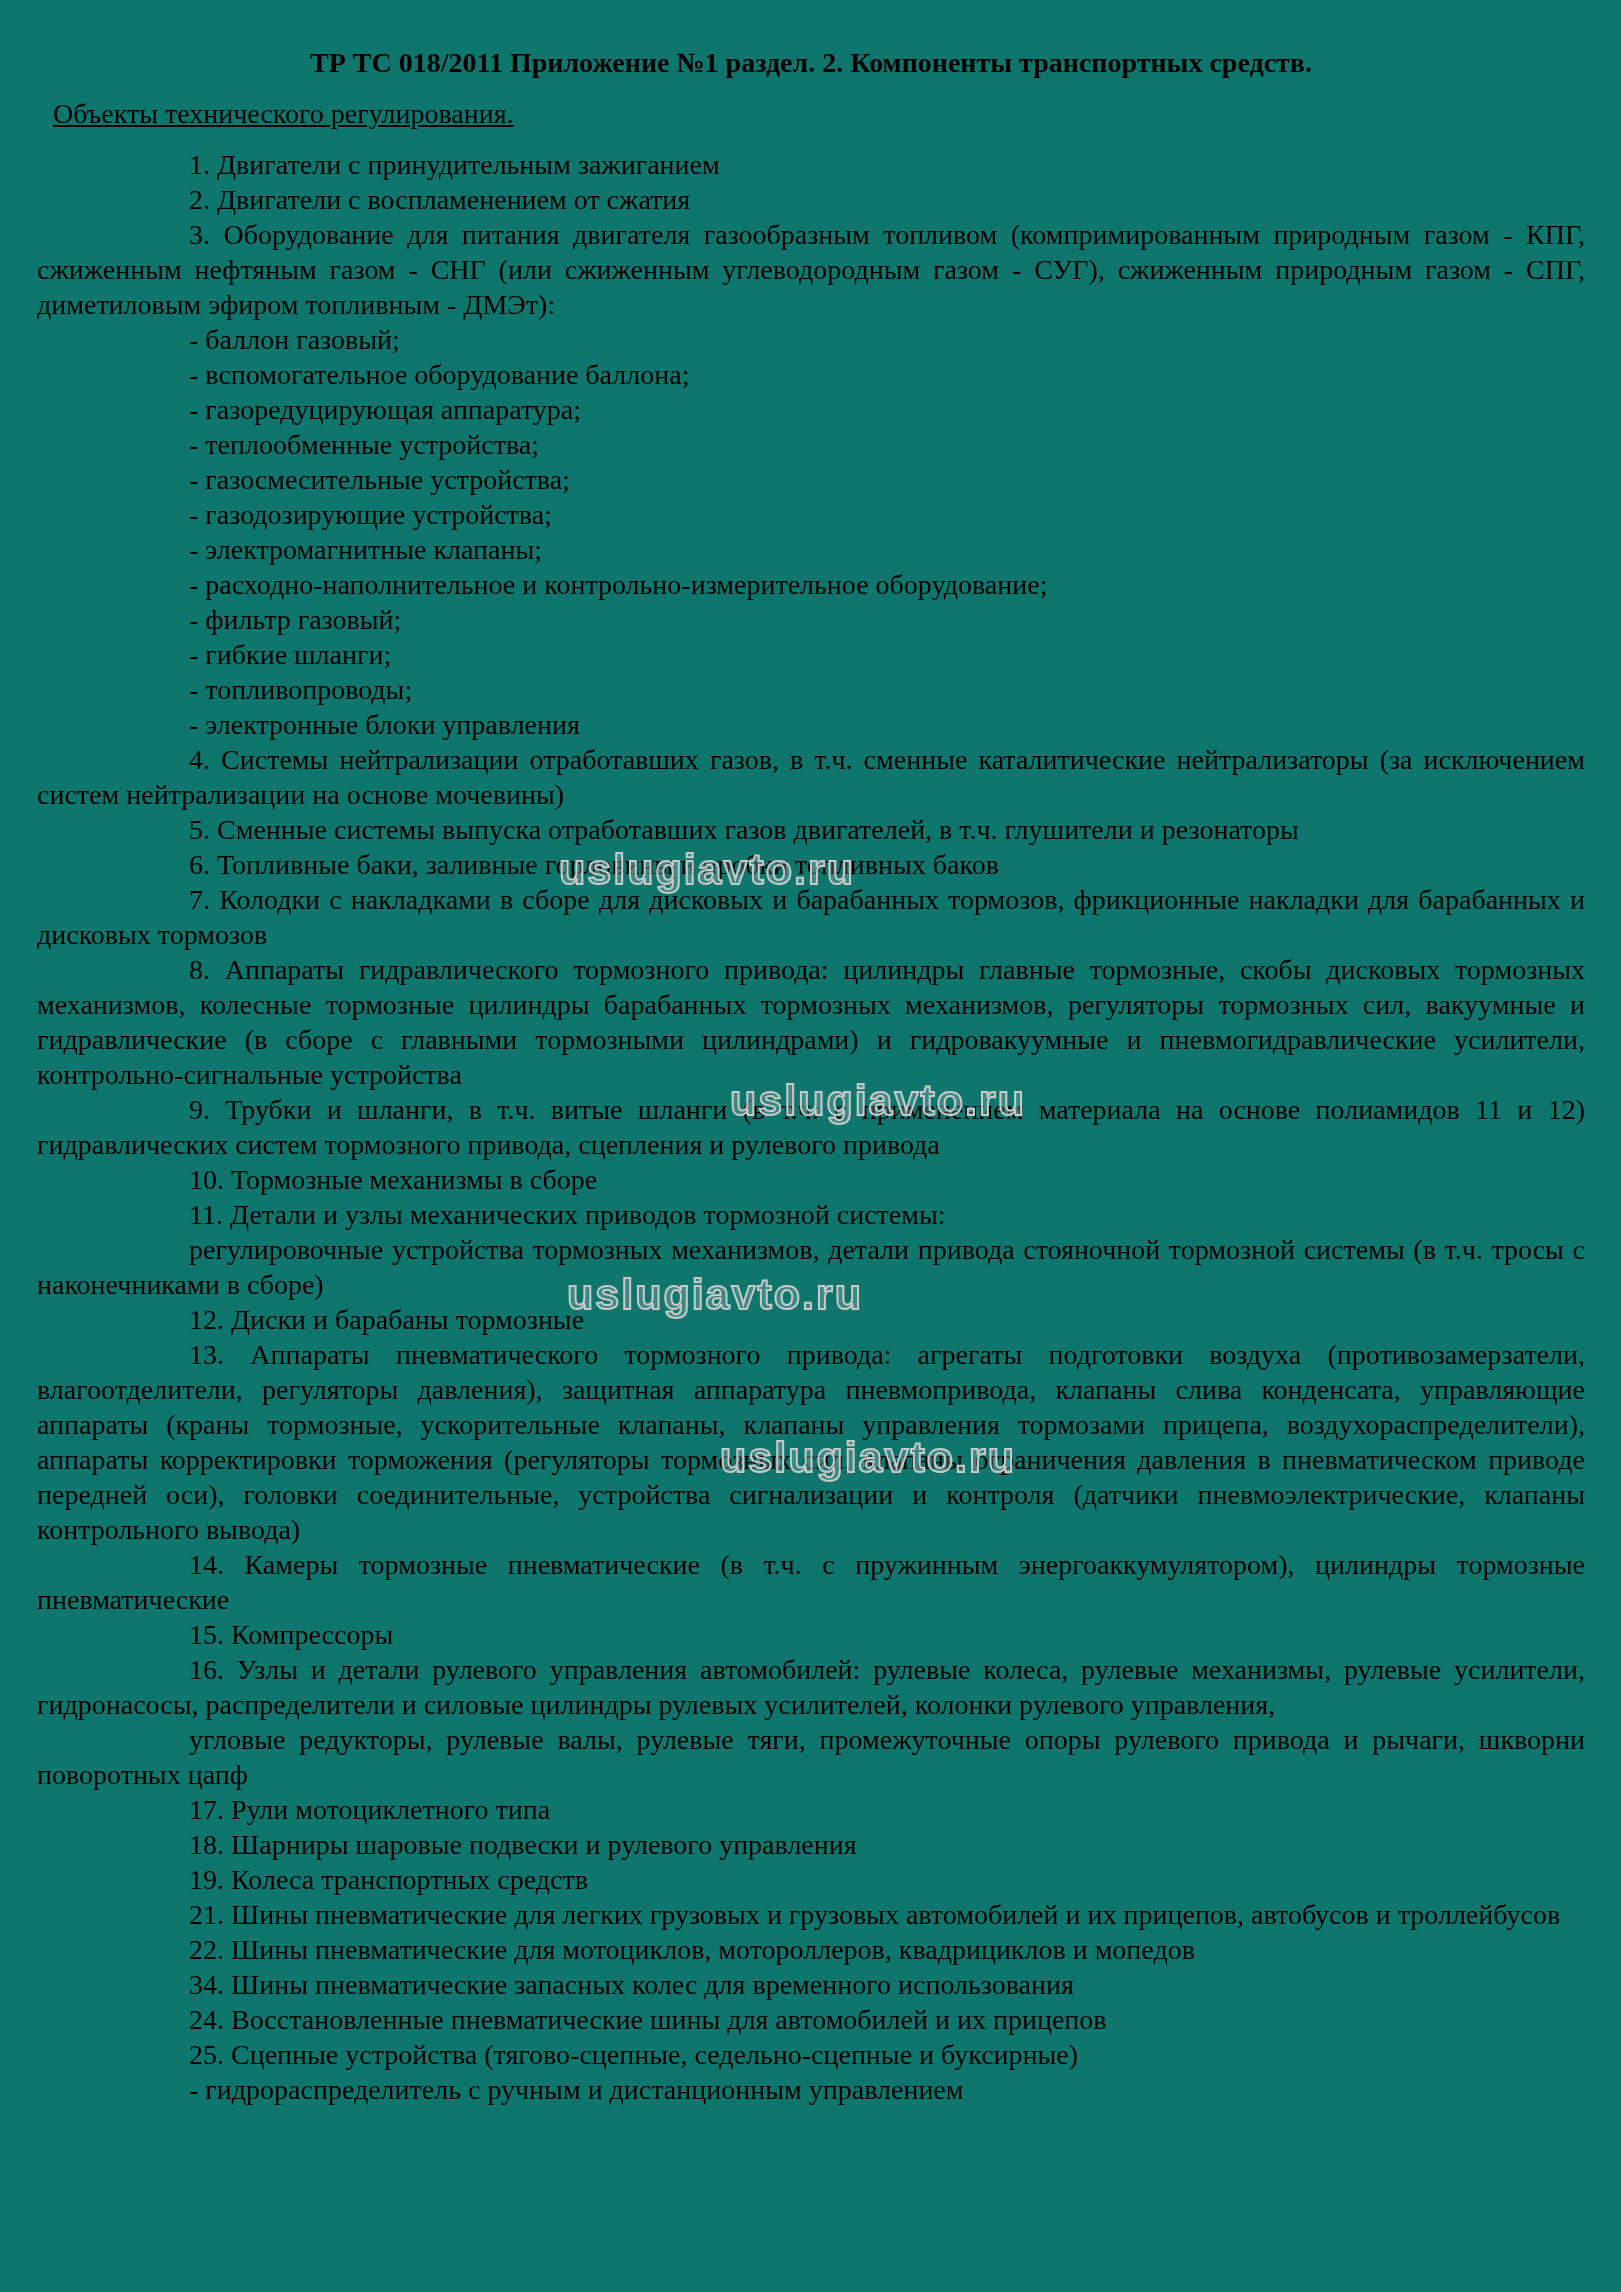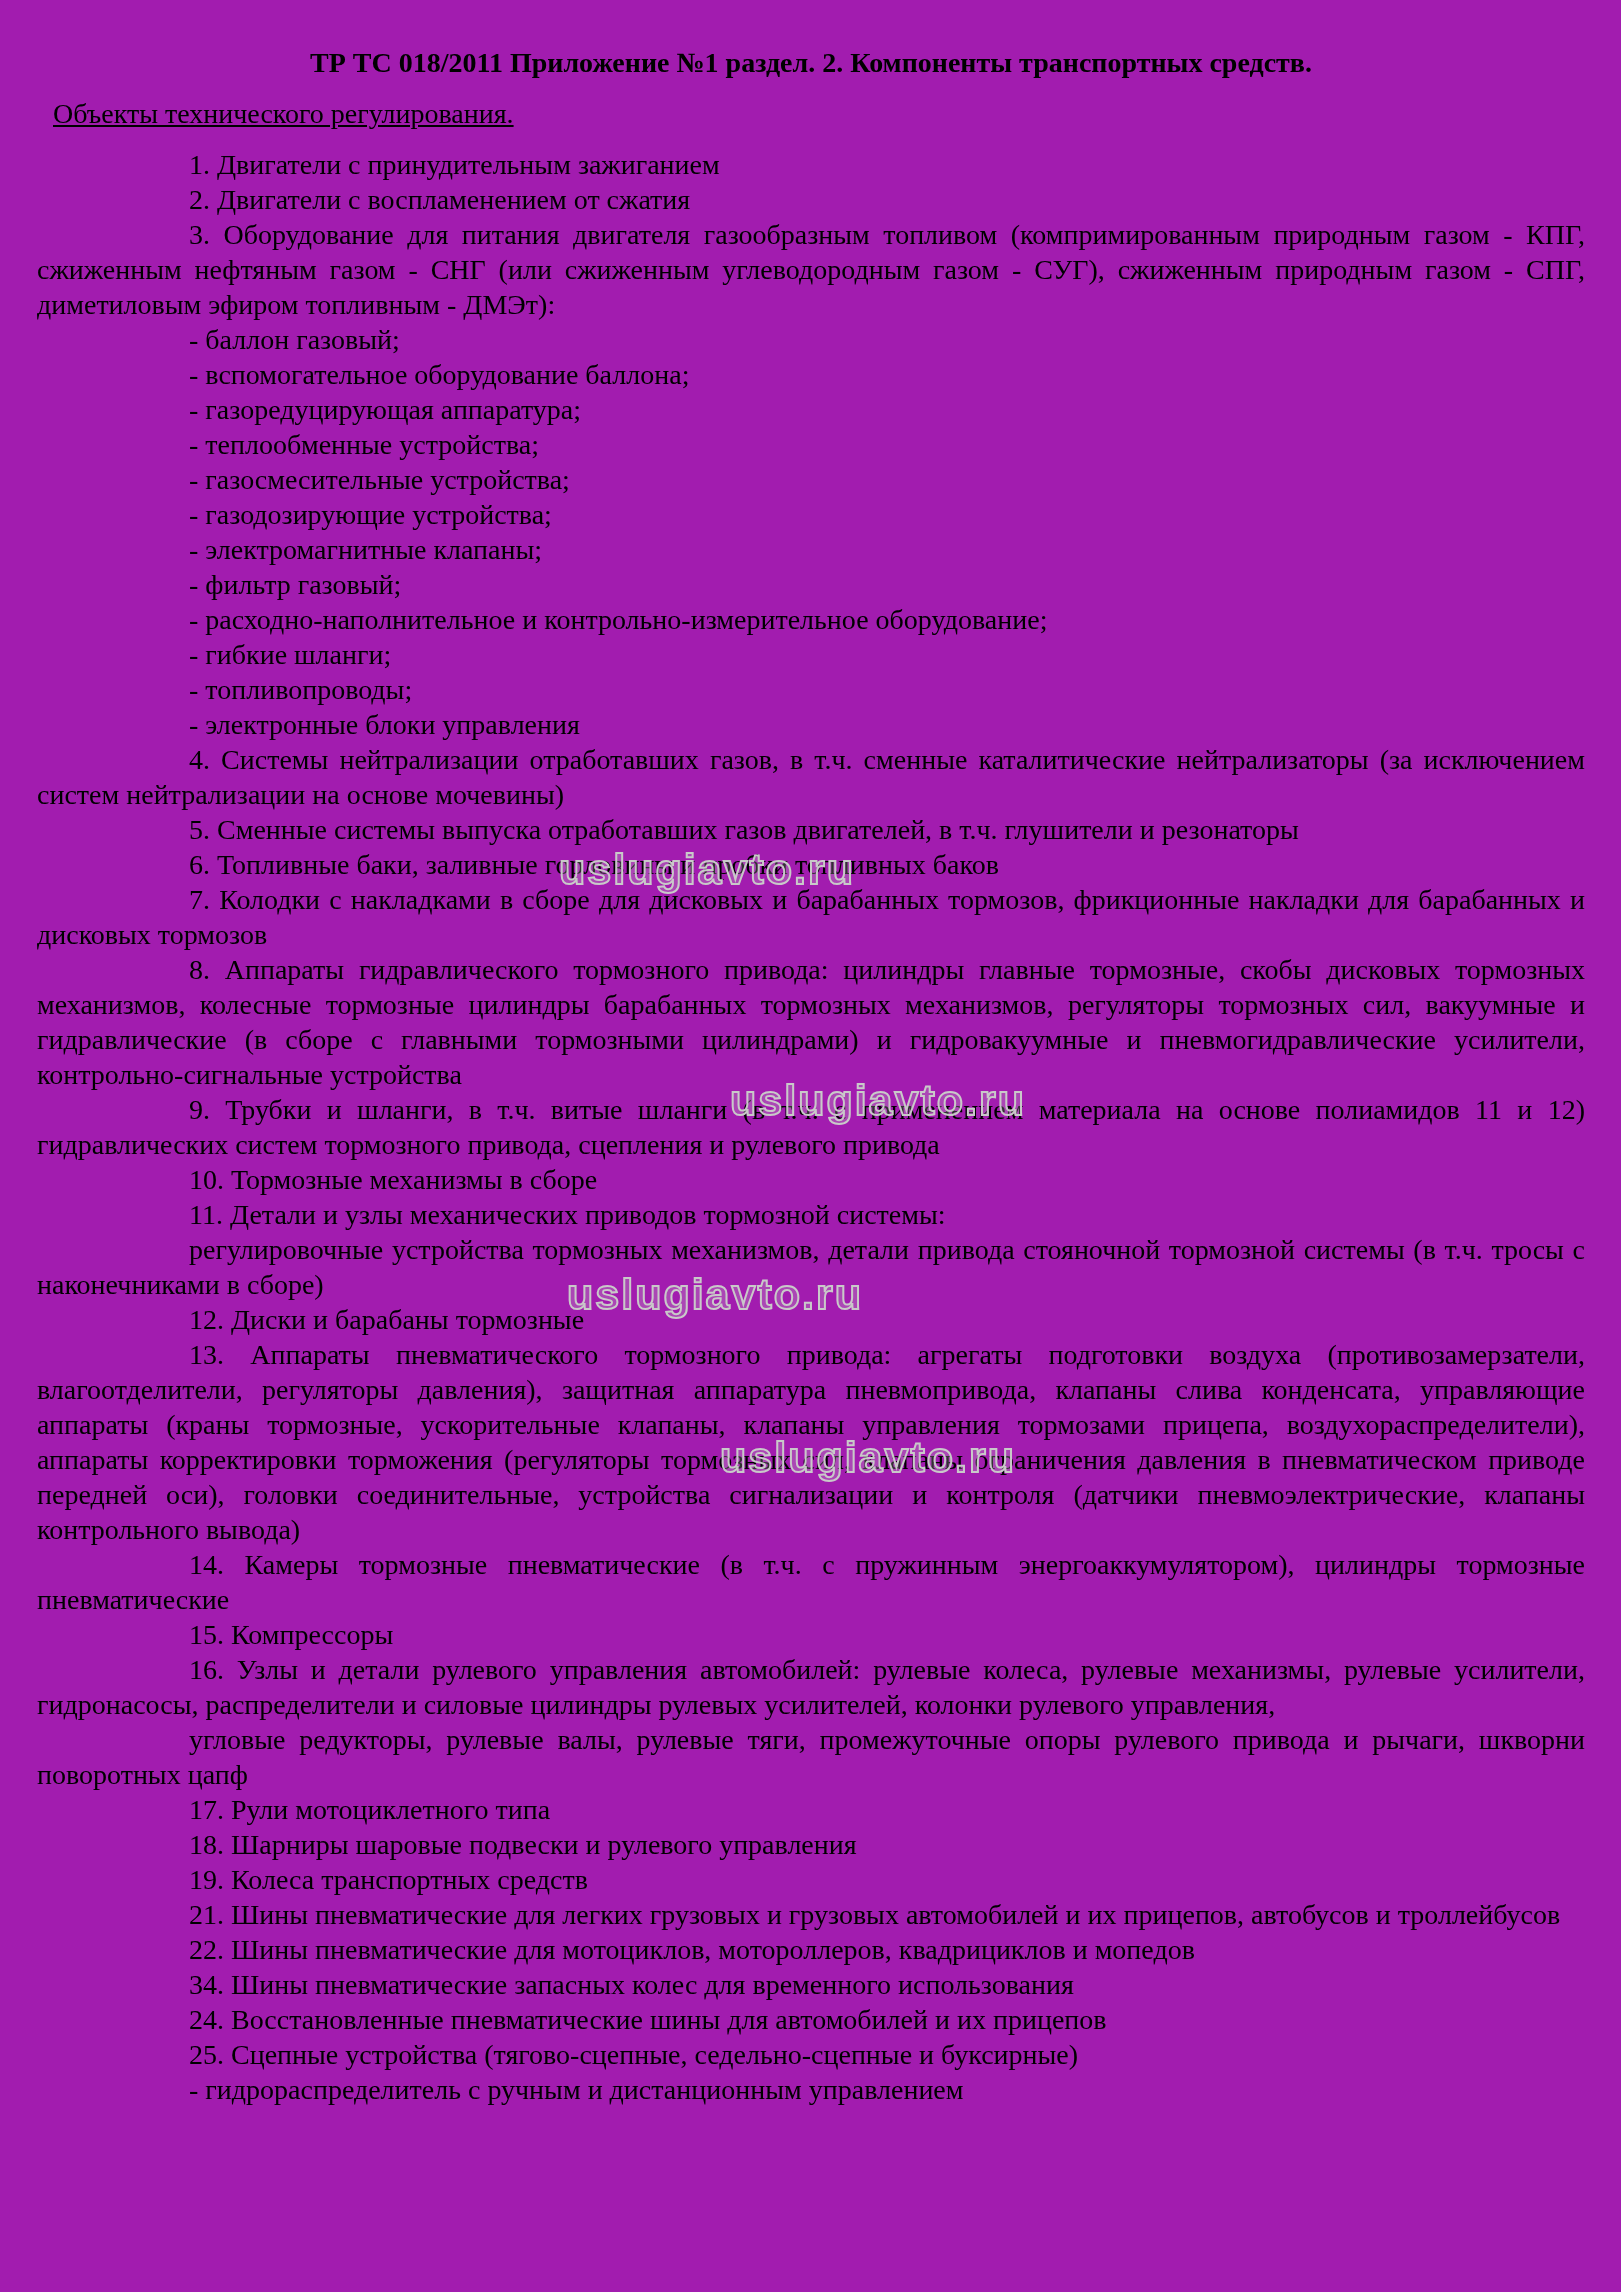--- a/index.html
+++ b/index.html
@@ -9,21 +9,21 @@
   body {
     width: 1621px;
     height: 2293px;
     background: #ffffff;
     position: relative;
     overflow: hidden;
   }
   .page {
     position: absolute;
     inset: 0;
-    background: #a21caf;
+    background: #0f766e;
   }
   .content {
     position: absolute;
     left: 37px;
     right: 36px;
     top: 45px;
     font-family: "Liberation Serif", "DejaVu Serif", serif;
     font-size: 28px;
     line-height: 35px;
     color: #000000;
@@ -71,22 +71,22 @@
         <p class="para">1. Двигатели с принудительным зажиганием</p>
         <p class="para">2. Двигатели с воспламенением от сжатия</p>
         <p class="para">3. Оборудование для питания двигателя газообразным топливом (компримированным природным газом - КПГ, сжиженным нефтяным газом - СНГ (или сжиженным углеводородным газом - СУГ), сжиженным природным газом - СПГ, диметиловым эфиром топливным - ДМЭт):</p>
         <p class="para">- баллон газовый;</p>
         <p class="para">- вспомогательное оборудование баллона;</p>
         <p class="para">- газоредуцирующая аппаратура;</p>
         <p class="para">- теплообменные устройства;</p>
         <p class="para">- газосмесительные устройства;</p>
         <p class="para">- газодозирующие устройства;</p>
         <p class="para">- электромагнитные клапаны;</p>
+        <p class="para">- расходно-наполнительное и контрольно-измерительное оборудование;</p>
         <p class="para">- фильтр газовый;</p>
-        <p class="para">- расходно-наполнительное и контрольно-измерительное оборудование;</p>
         <p class="para">- гибкие шланги;</p>
         <p class="para">- топливопроводы;</p>
         <p class="para">- электронные блоки управления</p>
         <p class="para">4. Системы нейтрализации отработавших газов, в т.ч. сменные каталитические нейтрализаторы (за исключением систем нейтрализации на основе мочевины)</p>
         <p class="para">5. Сменные системы выпуска отработавших газов двигателей, в т.ч. глушители и резонаторы</p>
         <p class="para">6. Топливные баки, заливные горловины и пробки топливных баков</p>
         <p class="para">7. Колодки с накладками в сборе для дисковых и барабанных тормозов, фрикционные накладки для барабанных и дисковых тормозов</p>
         <p class="para">8. Аппараты гидравлического тормозного привода: цилиндры главные тормозные, скобы дисковых тормозных механизмов, колесные тормозные цилиндры барабанных тормозных механизмов, регуляторы тормозных сил, вакуумные и гидравлические (в сборе с главными тормозными цилиндрами) и гидровакуумные и пневмогидравлические усилители, контрольно-сигнальные устройства</p>
         <p class="para">9. Трубки и шланги, в т.ч. витые шланги (в т.ч. с применением материала на основе полиамидов 11 и 12) гидравлических систем тормозного привода, сцепления и рулевого привода</p>
         <p class="para">10. Тормозные механизмы в сборе</p>

